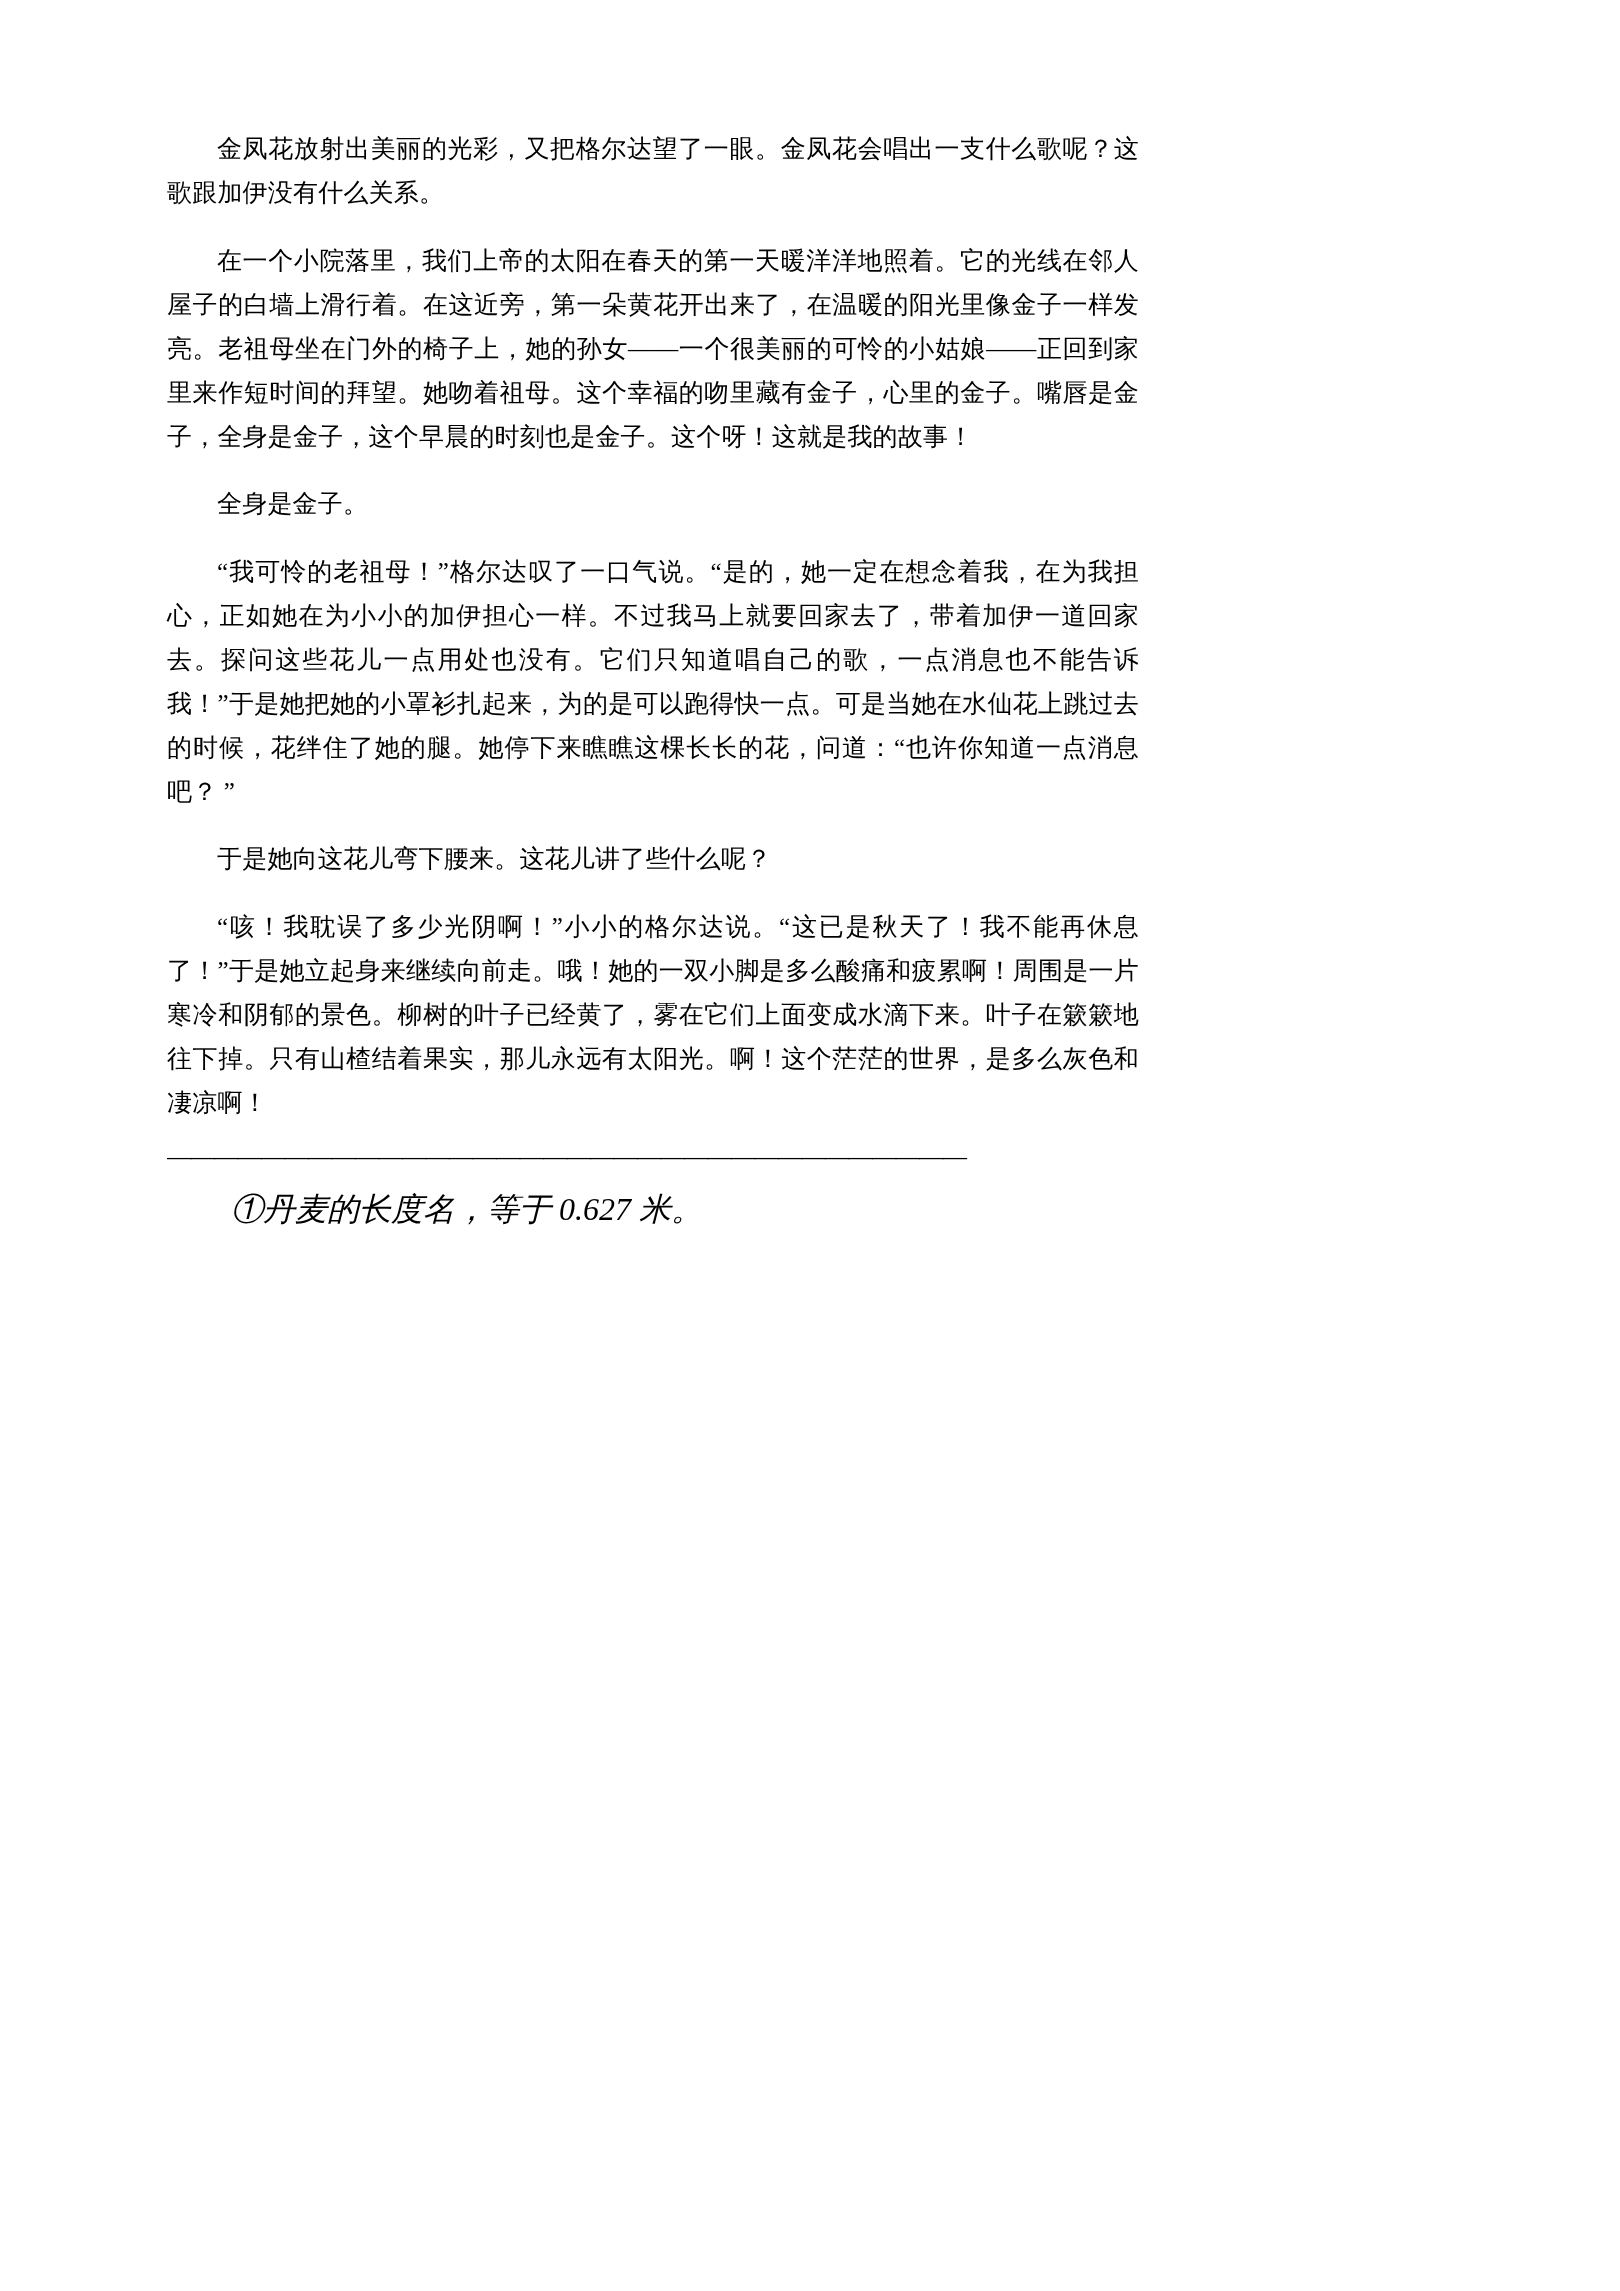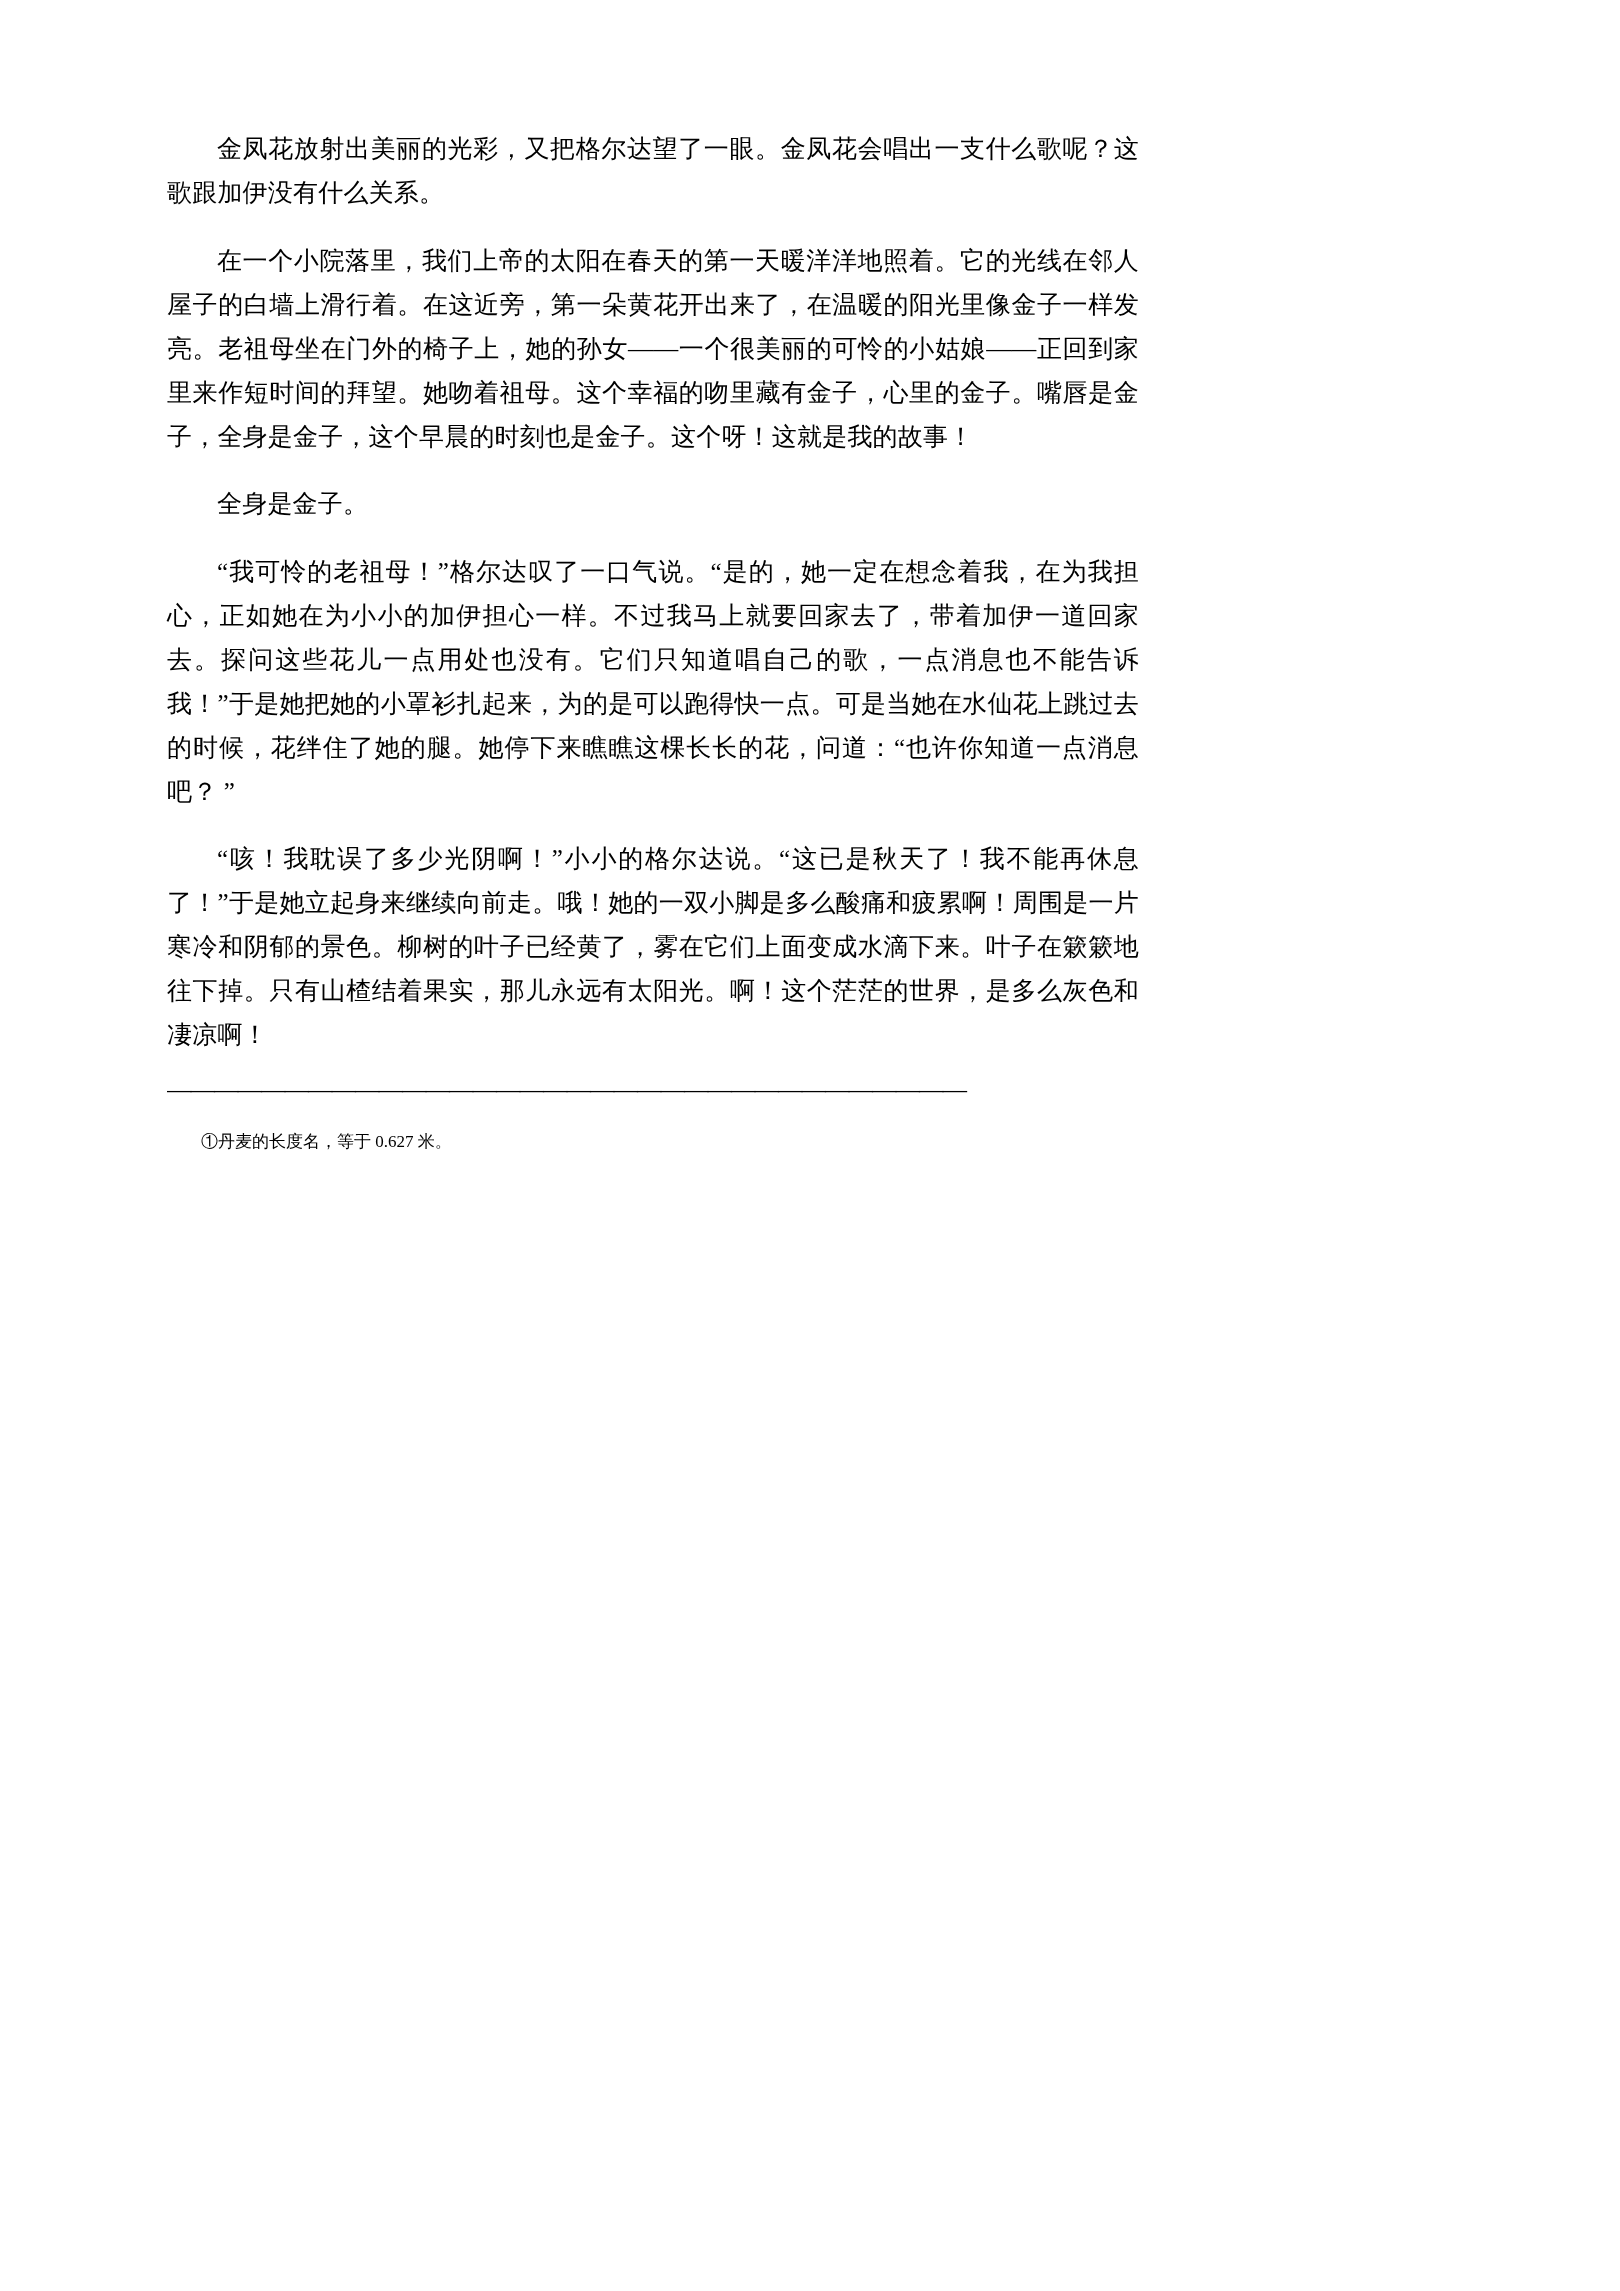--- a/index.html
+++ b/index.html
@@ -37,42 +37,44 @@
     margin: 3.9px 0 15.7px 0;
     font-size: 24.5px;
     line-height: 21.6px;
     letter-spacing: -1px;
     white-space: nowrap;
     overflow: hidden;
     height: 25.5px;
     color: #000;
   }
   .footnote {
-    font-size: 17px;
+    font-size: 32px;
     line-height: 44px;
     margin: 0 0 3.9px 0;
     text-indent: 2em;
+    font-style: italic;
   }
   .section-title {
     font-size: 25px;
     line-height: 44px;
     font-weight: bold;
     margin: 0 0 21.6px 0;
     text-indent: 0;
   }
 </style>
 </head>
 <body>
 
 <div class="page">
 
   <p class="para">金凤花放射出美丽的光彩，又把格尔达望了一眼。金凤花会唱出一支什么歌呢？这歌跟加伊没有什么关系。</p>
   <p class="para">在一个小院落里，我们上帝的太阳在春天的第一天暖洋洋地照着。它的光线在邻人屋子的白墙上滑行着。在这近旁，第一朵黄花开出来了，在温暖的阳光里像金子一样发亮。老祖母坐在门外的椅子上，她的孙女——一个很美丽的可怜的小姑娘——正回到家里来作短时间的拜望。她吻着祖母。这个幸福的吻里藏有金子，心里的金子。嘴唇是金子，全身是金子，这个早晨的时刻也是金子。这个呀！这就是我的故事！</p>
   <p class="para">全身是金子。</p>
   <p class="para">“我可怜的老祖母！”格尔达叹了一口气说。“是的，她一定在想念着我，在为我担心，正如她在为小小的加伊担心一样。不过我马上就要回家去了，带着加伊一道回家去。探问这些花儿一点用处也没有。它们只知道唱自己的歌，一点消息也不能告诉我！”于是她把她的小罩衫扎起来，为的是可以跑得快一点。可是当她在水仙花上跳过去的时候，花绊住了她的腿。她停下来瞧瞧这棵长长的花，问道：“也许你知道一点消息吧？ ”</p>
+  <p class="para">于是她向这花儿弯下腰来。这花儿讲了些什么呢？</p>
   <p class="para tight">“咳！我耽误了多少光阴啊！”小小的格尔达说。“这已是秋天了！我不能再休息了！”于是她立起身来继续向前走。哦！她的一双小脚是多么酸痛和疲累啊！周围是一片寒冷和阴郁的景色。柳树的叶子已经黄了，雾在它们上面变成水滴下来。叶子在簌簌地往下掉。只有山楂结着果实，那儿永远有太阳光。啊！这个茫茫的世界，是多么灰色和凄凉啊！</p>
 
   <div class="footnote-rule">——————————————————————————————————</div>
 
   <p class="footnote">①丹麦的长度名，等于 0.627 米。</p>
 
 
 
 </div>
 

